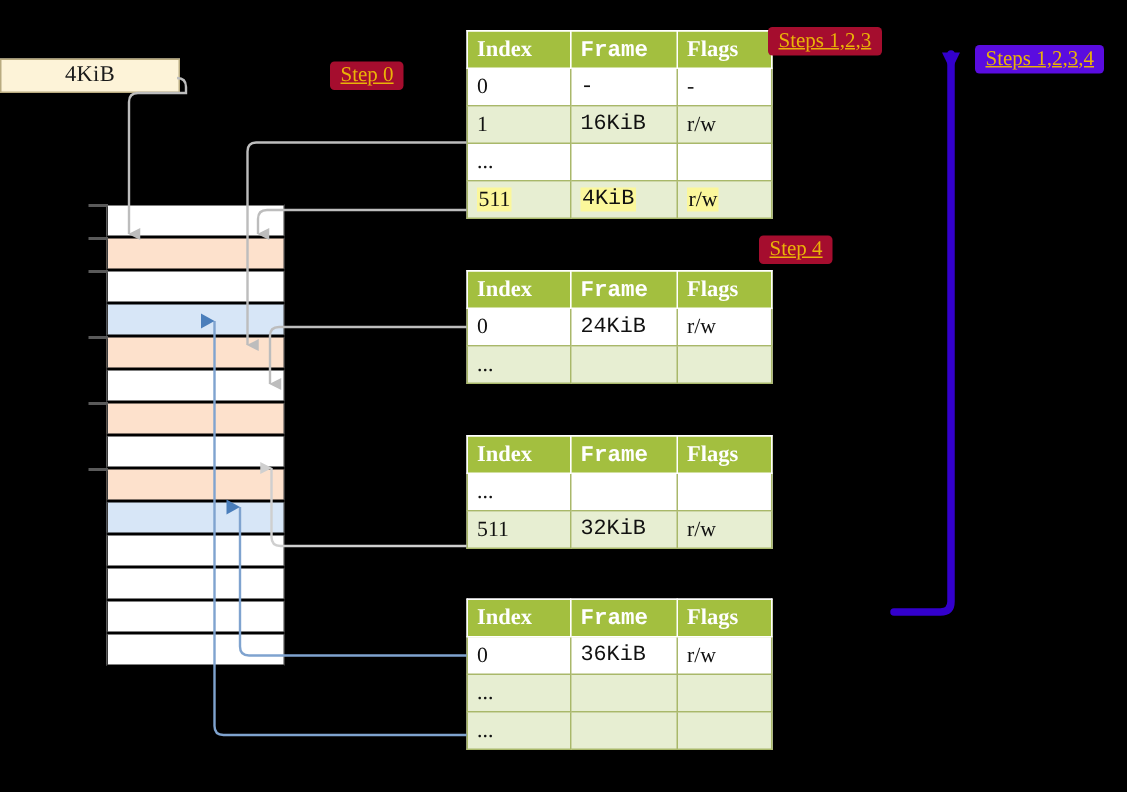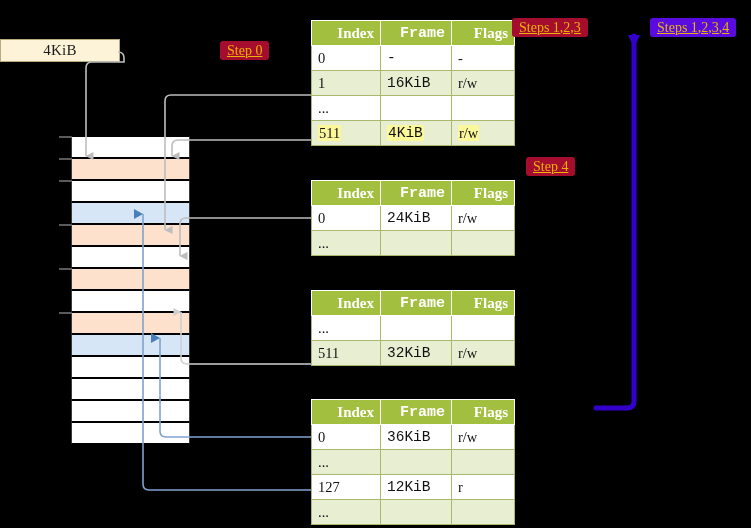--- a/index.html
+++ b/index.html
@@ -22,23 +22,23 @@
   
   .badge{
     display:flex;align-items:center;justify-content:center;
     height:19px;border-radius:3px;
     font-size:14px;color:#eab308;padding:0 7px;
     box-sizing:border-box;white-space:nowrap;text-decoration:underline;
   }
   .badge.crimson{background:#a50d2e;}
   .badge.violet{background:#5a0ce0;}
   #step0{left:189px;top:41px;margin-left:31px;}
-  #step4{left:526px;top:157px;}
+  #step4{left:506px;top:157px;}
   #steps123{left:512px;top:18px;}
-  #steps1234{left:650px;top:18px;}
+  #steps1234{left:650px;top:30px;}
 
   
   #memcol{left:71px;top:136px;width:119px;height:278px;}
   .memrow{
     position:absolute;left:0;width:119px;height:22px;
     box-sizing:border-box;
     border-top:1.6px solid #000;border-bottom:1.6px solid #000;
     border-left:1px solid #3a3a3a;border-right:1px solid #3a3a3a;
   }
   .m-white{background:#ffffff;}
@@ -51,21 +51,21 @@
 
   
   .ptable{
     position:absolute;border-collapse:collapse;
     background:#ffffff;
     font-size:14.5px;color:#111;
     border:1px solid #a9b86a;
   }
   .ptable th{
     background:#a3bf3f;color:#ffffff;font-weight:bold;
-    text-align:right;padding:2px 6px;height:20px;
+    text-align:left;padding:2px 6px;height:20px;
     border:1px solid #ffffff;font-size:15px;
   }
   .ptable td{
     padding:2px 6px;height:20px;vertical-align:middle;
     border:1px solid #a9b86a;white-space:nowrap;
   }
   .ptable tr.rw td{background:#ffffff;}
   .ptable tr.rg td{background:#e7eed2;}
   .ptable td .hl{background:#fbf79b;padding:0 1px;}
   .c-idx{width:56px;}
@@ -203,25 +203,20 @@
         <tr class="rw">
           <td class="c-idx">0</td>
           <td class="c-frm">36KiB</td>
           <td class="c-flg">r/w</td>
         </tr>
         <tr class="rg">
           <td class="c-idx">...</td>
           <td class="c-frm"></td>
           <td class="c-flg"></td>
         </tr>
-        <tr class="rw">
-          <td class="c-idx">127</td>
-          <td class="c-frm">12KiB</td>
-          <td class="c-flg">r</td>
-        </tr>
         <tr class="rg">
           <td class="c-idx">...</td>
           <td class="c-frm"></td>
           <td class="c-flg"></td>
         </tr>
       </tbody>
     </table>
 
   <div class="abs badge crimson" id="step0">
       <span>Step 0</span>

